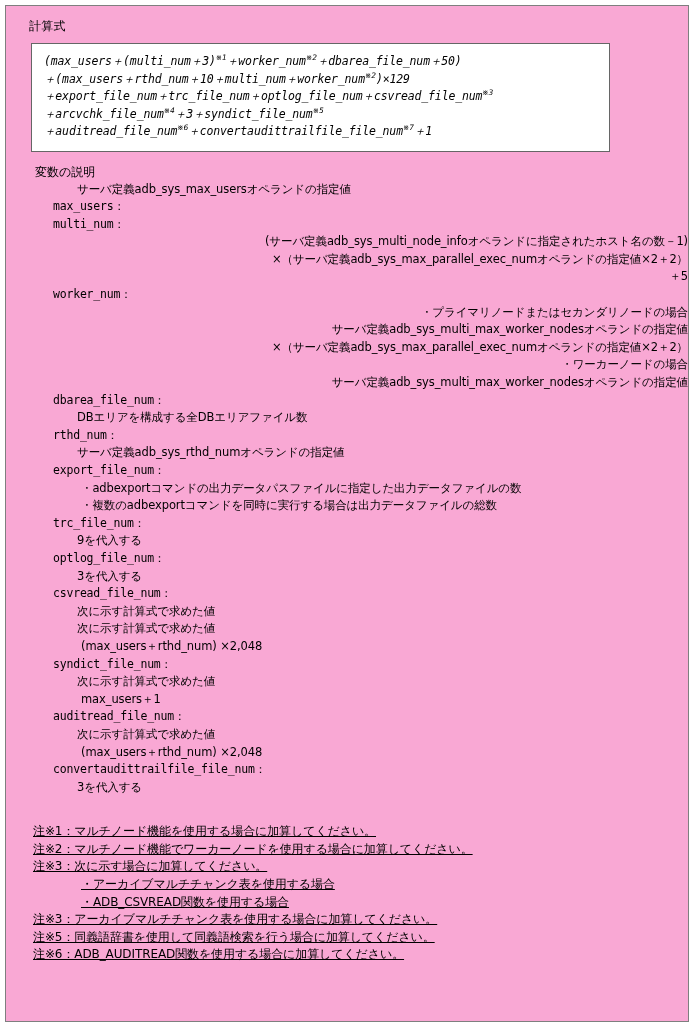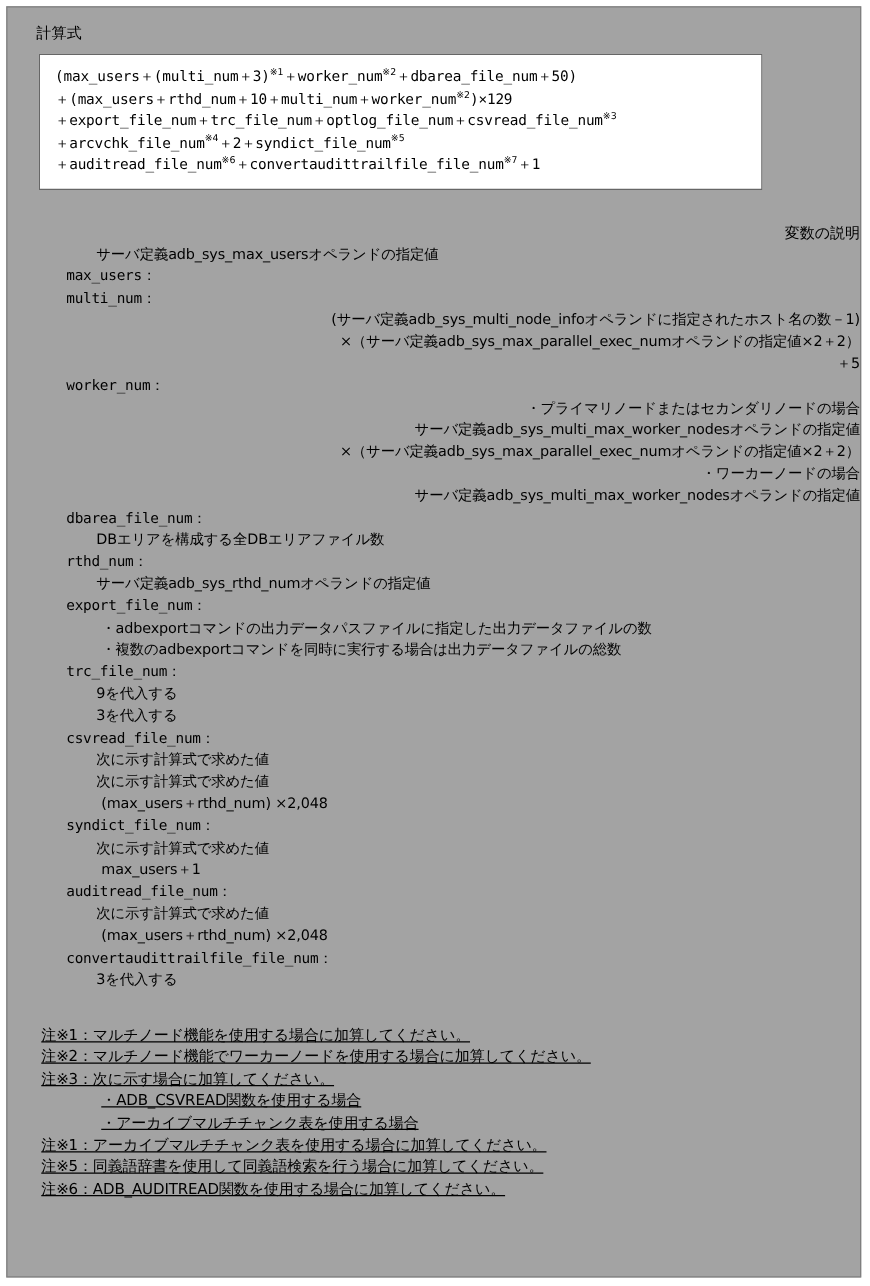--- a/index.html
+++ b/index.html
@@ -15,21 +15,21 @@
     overflow: hidden;
   }
   .page {
     position: absolute;
     left: 5px;
     top: 5px;
     width: 684px;
     height: 1017px;
     border: 1px solid #7f7f7f;
     box-sizing: border-box;
-    background: #a3a3a3;
+    background: #f9a8d4;
   }
   .inner {
     padding: 13px 0 0 23px;
   }
   .section-title {
     font-size: 12px;
     line-height: 15px;
     letter-spacing: 0.2px;
     margin: 0 0 9px 0;
   }
@@ -40,33 +40,33 @@
     padding: 9px 10px 10px 12px;
     margin: 0 0 0 2px;
     background: #ffffff;
   }
   .formula-line {
     font-family: "DejaVu Sans Mono", "Liberation Mono", monospace;
     font-size: 11.5px;
     line-height: 17.5px;
     white-space: pre;
     letter-spacing: -0.15px;
+    font-style: italic;
   }
   sup.mark {
     font-family: "DejaVu Sans", sans-serif;
     font-size: 7.5px;
     vertical-align: super;
     line-height: 0;
     letter-spacing: 0;
   }
   .vars-title {
     font-size: 12px;
     line-height: 15px;
-    margin: 27px 0 1px 6px;
-    text-align: right;
+    margin: 13px 0 1px 6px;
   }
   .var-list {
     margin: 0;
     padding: 0;
     list-style: none;
   }
   .ln {
     font-size: 11.5px;
     line-height: 17.6px;
     white-space: pre;
@@ -102,21 +102,21 @@
 <div class="page">
   <div class="inner">
 
     <div class="section-title">計算式</div>
 
     <div class="formula-box">
       <div id="formula-lines">
           <div class="formula-line"><span>(max_users＋(multi_num＋3)</span><sup class="mark">※1</sup><span>＋worker_num</span><sup class="mark">※2</sup><span>＋dbarea_file_num＋50)</span></div>
           <div class="formula-line"><span>＋(max_users＋rthd_num＋10＋multi_num＋worker_num</span><sup class="mark">※2</sup><span>)×129</span></div>
           <div class="formula-line"><span>＋export_file_num＋trc_file_num＋optlog_file_num＋csvread_file_num</span><sup class="mark">※3</sup></div>
-          <div class="formula-line"><span>＋arcvchk_file_num</span><sup class="mark">※4</sup><span>＋2＋syndict_file_num</span><sup class="mark">※5</sup></div>
+          <div class="formula-line"><span>＋arcvchk_file_num</span><sup class="mark">※4</sup><span>＋3＋syndict_file_num</span><sup class="mark">※5</sup></div>
           <div class="formula-line"><span>＋auditread_file_num</span><sup class="mark">※6</sup><span>＋convertaudittrailfile_file_num</span><sup class="mark">※7</sup><span>＋1</span></div>
         </div>
     </div>
 
     <div class="vars-title">変数の説明</div>
 
     <ul class="var-list" id="var-list">
         <li class="ln lvl2">サーバ定義adb_sys_max_usersオペランドの指定値</li>
         <li class="ln lvl1 mono">max_users：</li>
         <li class="ln lvl1 mono">multi_num：</li>
@@ -131,40 +131,41 @@
         <li class="ln lvl3">サーバ定義adb_sys_multi_max_worker_nodesオペランドの指定値</li>
         <li class="ln lvl1 mono">dbarea_file_num：</li>
         <li class="ln lvl2">DBエリアを構成する全DBエリアファイル数</li>
         <li class="ln lvl1 mono">rthd_num：</li>
         <li class="ln lvl2">サーバ定義adb_sys_rthd_numオペランドの指定値</li>
         <li class="ln lvl1 mono">export_file_num：</li>
         <li class="ln lvl2b">・adbexportコマンドの出力データパスファイルに指定した出力データファイルの数</li>
         <li class="ln lvl2b">・複数のadbexportコマンドを同時に実行する場合は出力データファイルの総数</li>
         <li class="ln lvl1 mono">trc_file_num：</li>
         <li class="ln lvl2">9を代入する</li>
+        <li class="ln lvl1 mono">optlog_file_num：</li>
         <li class="ln lvl2">3を代入する</li>
         <li class="ln lvl1 mono">csvread_file_num：</li>
         <li class="ln lvl2">次に示す計算式で求めた値</li>
         <li class="ln lvl2">次に示す計算式で求めた値</li>
         <li class="ln lvl2b">(max_users＋rthd_num) ×2,048</li>
         <li class="ln lvl1 mono">syndict_file_num：</li>
         <li class="ln lvl2">次に示す計算式で求めた値</li>
         <li class="ln lvl2b">max_users＋1</li>
         <li class="ln lvl1 mono">auditread_file_num：</li>
         <li class="ln lvl2">次に示す計算式で求めた値</li>
         <li class="ln lvl2b">(max_users＋rthd_num) ×2,048</li>
         <li class="ln lvl1 mono">convertaudittrailfile_file_num：</li>
         <li class="ln lvl2">3を代入する</li>
       </ul>
 
     <div class="notes" id="notes-list">
         <div class="note-line">注※1：マルチノード機能を使用する場合に加算してください。</div>
         <div class="note-line">注※2：マルチノード機能でワーカーノードを使用する場合に加算してください。</div>
         <div class="note-line">注※3：次に示す場合に加算してください。</div>
+        <div class="note-line note-sub">・アーカイブマルチチャンク表を使用する場合</div>
         <div class="note-line note-sub">・ADB_CSVREAD関数を使用する場合</div>
-        <div class="note-line note-sub">・アーカイブマルチチャンク表を使用する場合</div>
-        <div class="note-line">注※1：アーカイブマルチチャンク表を使用する場合に加算してください。</div>
+        <div class="note-line">注※3：アーカイブマルチチャンク表を使用する場合に加算してください。</div>
         <div class="note-line">注※5：同義語辞書を使用して同義語検索を行う場合に加算してください。</div>
         <div class="note-line">注※6：ADB_AUDITREAD関数を使用する場合に加算してください。</div>
       </div>
 
   </div>
 </div>
 
 </body></html>

